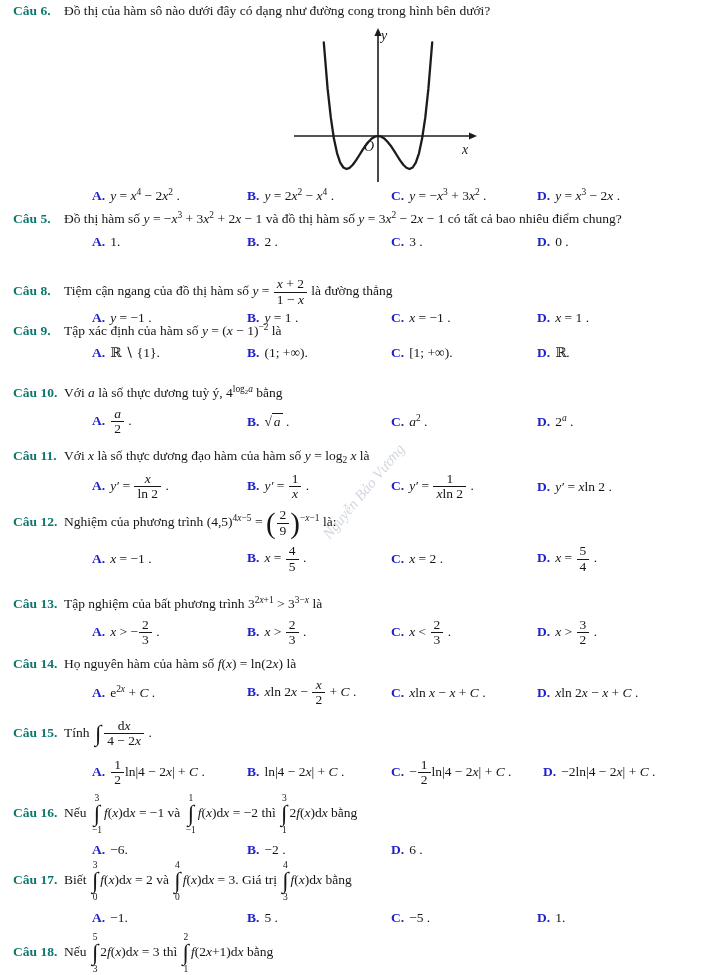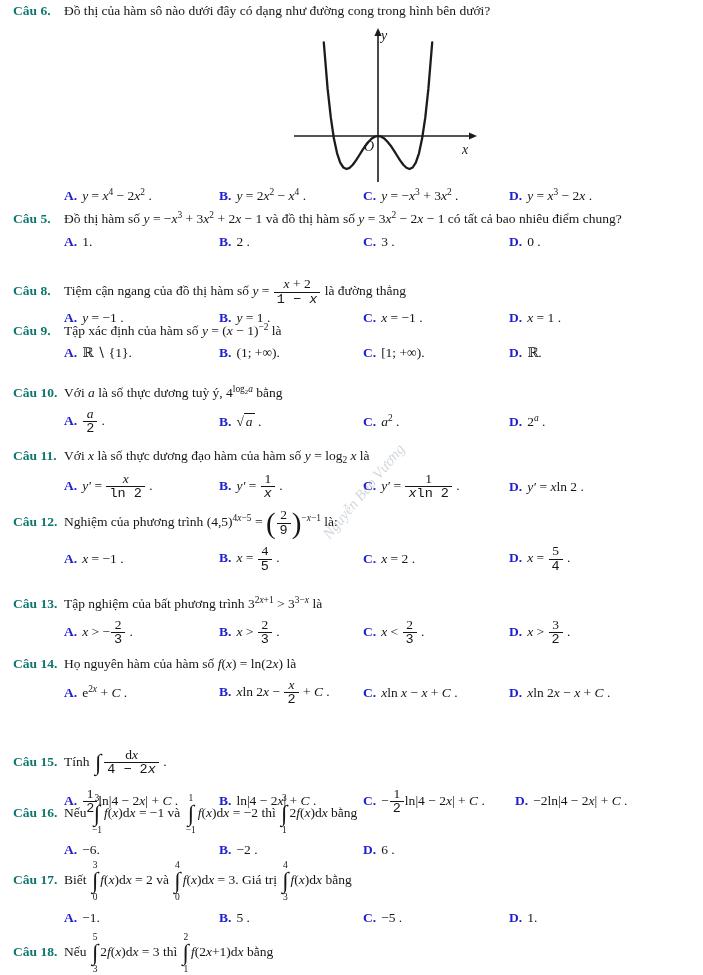--- a/index.html
+++ b/index.html
@@ -6,33 +6,33 @@
   body{
     width:703px;height:975px;position:relative;overflow:hidden;
     background:#ffffff;color:#161616;
     font-family:"Liberation Serif","DejaVu Serif",serif;
     font-size:13.5px;line-height:1.4;
   }
   .q{position:absolute;left:0;width:703px;}
   .qrow{display:flex;align-items:baseline;}
   .qlabel{flex:0 0 64px;box-sizing:border-box;padding-left:13px;font-weight:bold;color:#0f766e;}
   .qprompt{flex:1;padding-right:8px;}
-  .opts{display:grid;grid-template-columns:155px 144px 146px auto;margin-left:64px;align-items:center;}
+  .opts{display:grid;grid-template-columns:155px 144px 146px auto;margin-left:92px;align-items:center;}
   .opt{white-space:nowrap;}
   .ol{color:#2121cc;font-weight:bold;}
   .ot{margin-left:5px;}
   .math{white-space:nowrap;}
   .math i{font-style:italic;}
   .math .up{font-style:normal;}
   sup,sub{font-size:70%;line-height:0;}
   sup{vertical-align:0.55em;}
   sub{vertical-align:-0.3em;}
   .frac{display:inline-block;vertical-align:middle;text-align:center;line-height:1.08;padding:0 1px;}
   .frac .num{display:block;border-bottom:1.2px solid #161616;padding:0 3px;}
-  .frac .den{display:block;padding:0 3px;font-family:Liberation Mono, monospace;}
+  .frac .den{display:block;padding:0 3px;}
   .sqrt .rad{border-top:1.2px solid #161616;padding:0 2px;}
   .bp{font-size:215%;font-style:normal;line-height:0;vertical-align:middle;font-weight:400;}
   .pin{display:inline-block;vertical-align:middle;}
   .intg{display:inline-flex;flex-direction:column;align-items:center;vertical-align:middle;line-height:1;margin:0 2px;}
   .intg .lim{font-size:9.5px;line-height:1.1;min-height:10px;}
   .intg .isym{font-size:23px;line-height:0.95;font-style:normal;}
   .figure{margin-left:290px;margin-top:6px;width:195px;height:158px;position:relative;}
   .figure svg{display:block;}
   .axis{stroke:#1c1c1c;stroke-width:1.6;}
   .curve{stroke:#1c1c1c;stroke-width:2.3;fill:none;stroke-linejoin:round;stroke-linecap:round;}
@@ -169,21 +169,21 @@
     <span class="qprompt">Họ nguyên hàm của hàm số <span class="math"><i>f</i>(<i>x</i>) = <span class="up">ln</span>(2<i>x</i>)</span> là</span>
   </div>
   <div class="opts" style="margin-top:4px">
     <span class="opt"><b class="ol">A.</b><span class="ot"><span class="math"><span class="up">e</span><sup>2<i>x</i></sup> + <i>C</i></span> .</span></span>
     <span class="opt"><b class="ol">B.</b><span class="ot"><span class="math"><i>x</i><span class="up">ln</span> 2<i>x</i> − <span class="frac"><span class="num"><i>x</i></span><span class="den">2</span></span> + <i>C</i></span> .</span></span>
     <span class="opt"><b class="ol">C.</b><span class="ot"><span class="math"><i>x</i><span class="up">ln</span> <i>x</i> − <i>x</i> + <i>C</i></span> .</span></span>
     <span class="opt"><b class="ol">D.</b><span class="ot"><span class="math"><i>x</i><span class="up">ln</span> 2<i>x</i> − <i>x</i> + <i>C</i></span> .</span></span>
   </div>
 </div>
 
-<div class="q" style="top:742px">
+<div class="q" style="top:713px">
   <div class="qrow">
     <span class="qlabel">Câu 15.</span>
     <span class="qprompt">Tính <span class="math"><span class="intg">
             <span class="lim"></span>
             <span class="isym">∫</span>
             <span class="lim"></span>
           </span><span class="frac"><span class="num"><span class="up">d</span><i>x</i></span><span class="den">4 − 2<i>x</i></span></span></span> .</span>
   </div>
   <div class="opts" style="margin-top:3px;grid-template-columns:155px 144px 152px auto">
     <span class="opt"><b class="ol">A.</b><span class="ot"><span class="math"><span class="frac"><span class="num">1</span><span class="den">2</span></span><span class="up">ln</span>|4 − 2<i>x</i>| + <i>C</i></span> .</span></span>

